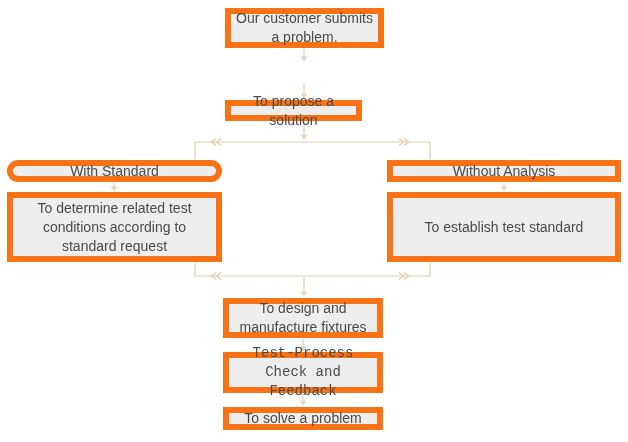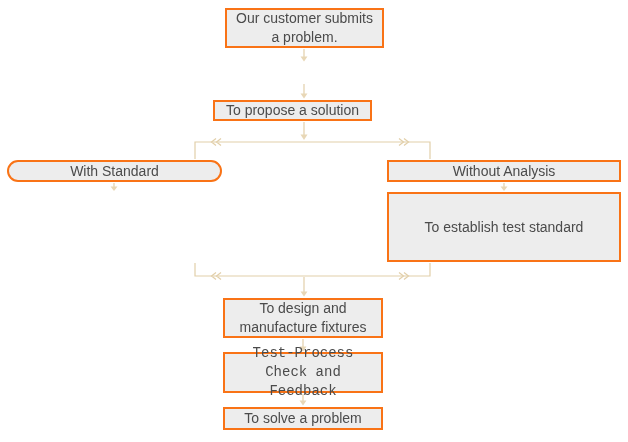--- a/index.html
+++ b/index.html
@@ -20,35 +20,35 @@
     left: 0;
     top: 0;
     width: 628px;
     height: 442px;
     pointer-events: none;
   }
   .node {
     position: absolute;
     box-sizing: border-box;
     background: #ededed;
-    border: 2px solid #f97316;
+    border: 6px solid #f97316;
     color: #4b4b4b;
     font-size: 14px;
     line-height: 19px;
     text-align: center;
     display: flex;
     align-items: center;
     justify-content: center;
     padding: 1px 4px;
   }
   .node span { display: block; width: 100%; }
 
   .n-customer   { left: 225px; top: 8px;   width: 159px; height: 40px; }
   .n-analysis   { left: 225px; top: 62px;  width: 159px; height: 21px; }
-  .n-propose    { left: 213px; top: 100px; width: 159px; height: 21px; }
+  .n-propose    { left: 225px; top: 100px; width: 137px; height: 21px; }
   .n-with       { left: 7px;   top: 160px; width: 215px; height: 22px; border-radius: 11px; }
   .n-determine  { left: 7px;   top: 192px; width: 215px; height: 70px; }
   .n-without    { left: 387px; top: 160px; width: 234px; height: 22px; }
   .n-establish  { left: 387px; top: 192px; width: 234px; height: 70px; justify-content: center; }
   .n-design     { left: 223px; top: 298px; width: 160px; height: 40px; }
   .n-check      { left: 223px; top: 352px; width: 160px; height: 41px; font-family: Liberation Mono, monospace; }
   .n-solve      { left: 223px; top: 407px; width: 160px; height: 23px; }
 </style>
 </head>
 <body>
@@ -110,20 +110,23 @@
 
 
   <div class="node n-propose">
     <span>To propose a solution</span>
   </div>
 
   <div class="node n-with">
     <span>With Standard</span>
   </div>
 
+  <div class="node n-determine">
+    <span>To determine related test conditions according to standard request</span>
+  </div>
 
   <div class="node n-without">
     <span>Without Analysis</span>
   </div>
 
   <div class="node n-establish">
     <span>To establish test standard</span>
   </div>
 
   <div class="node n-design">

